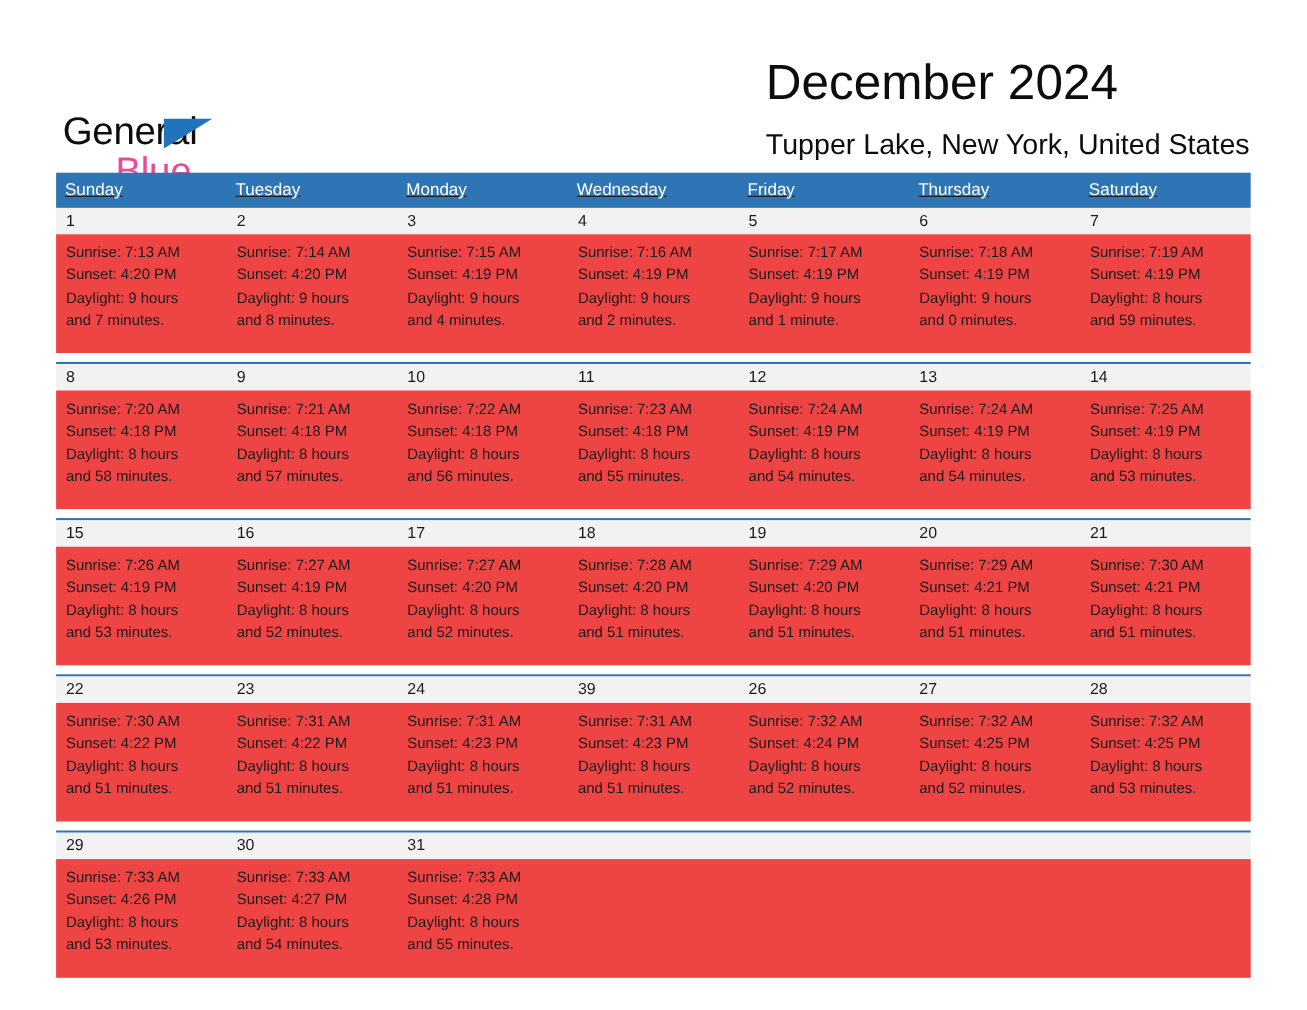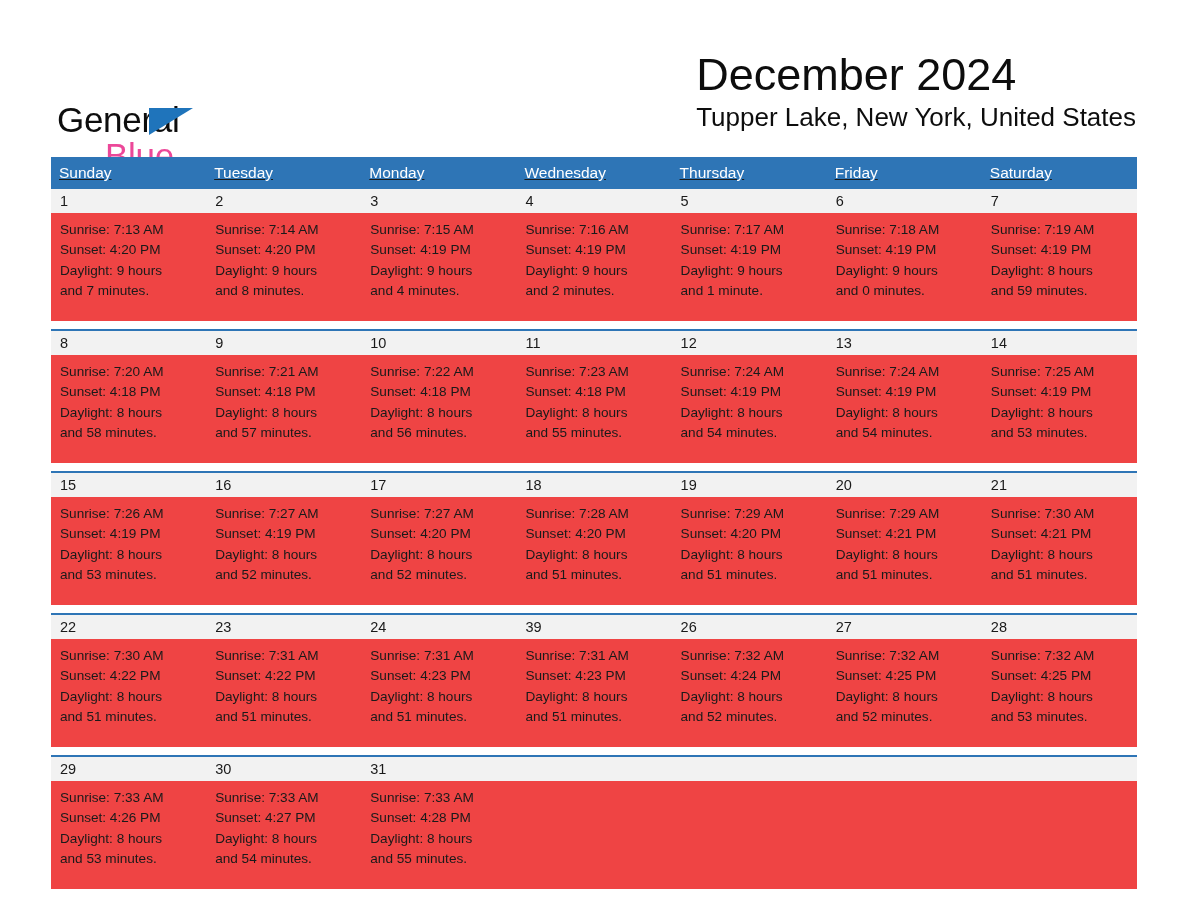--- a/index.html
+++ b/index.html
@@ -76,20 +76,21 @@
     text-align: left;
   }
   .cal-title {
     font-size: 45px;
     line-height: 54px;
     font-weight: normal;
     color: #0d0d0d;
     white-space: nowrap;
   }
   .cal-subtitle {
+    margin-top: 14px;
     font-size: 26px;
     line-height: 30px;
     font-weight: normal;
     color: #0d0d0d;
     white-space: nowrap;
   }
 
   
   .calendar {
     position: absolute;
@@ -185,22 +186,22 @@
     </div>
 
   </div>
 
   <div class="calendar">
     <div class="weekday-row" id="weekday-row">
         <div class="weekday-cell">Sunday</div>
         <div class="weekday-cell">Tuesday</div>
         <div class="weekday-cell">Monday</div>
         <div class="weekday-cell">Wednesday</div>
+        <div class="weekday-cell">Friday</div>
         <div class="weekday-cell">Thursday</div>
-        <div class="weekday-cell">Friday</div>
         <div class="weekday-cell">Saturday</div>
       </div>
     <div id="weeks-container">
         <div class="week-row first">
           <div class="daynum-band">
             <div class="daynum-cell">1</div>
             <div class="daynum-cell">2</div>
             <div class="daynum-cell">3</div>
             <div class="daynum-cell">4</div>
             <div class="daynum-cell">5</div>

